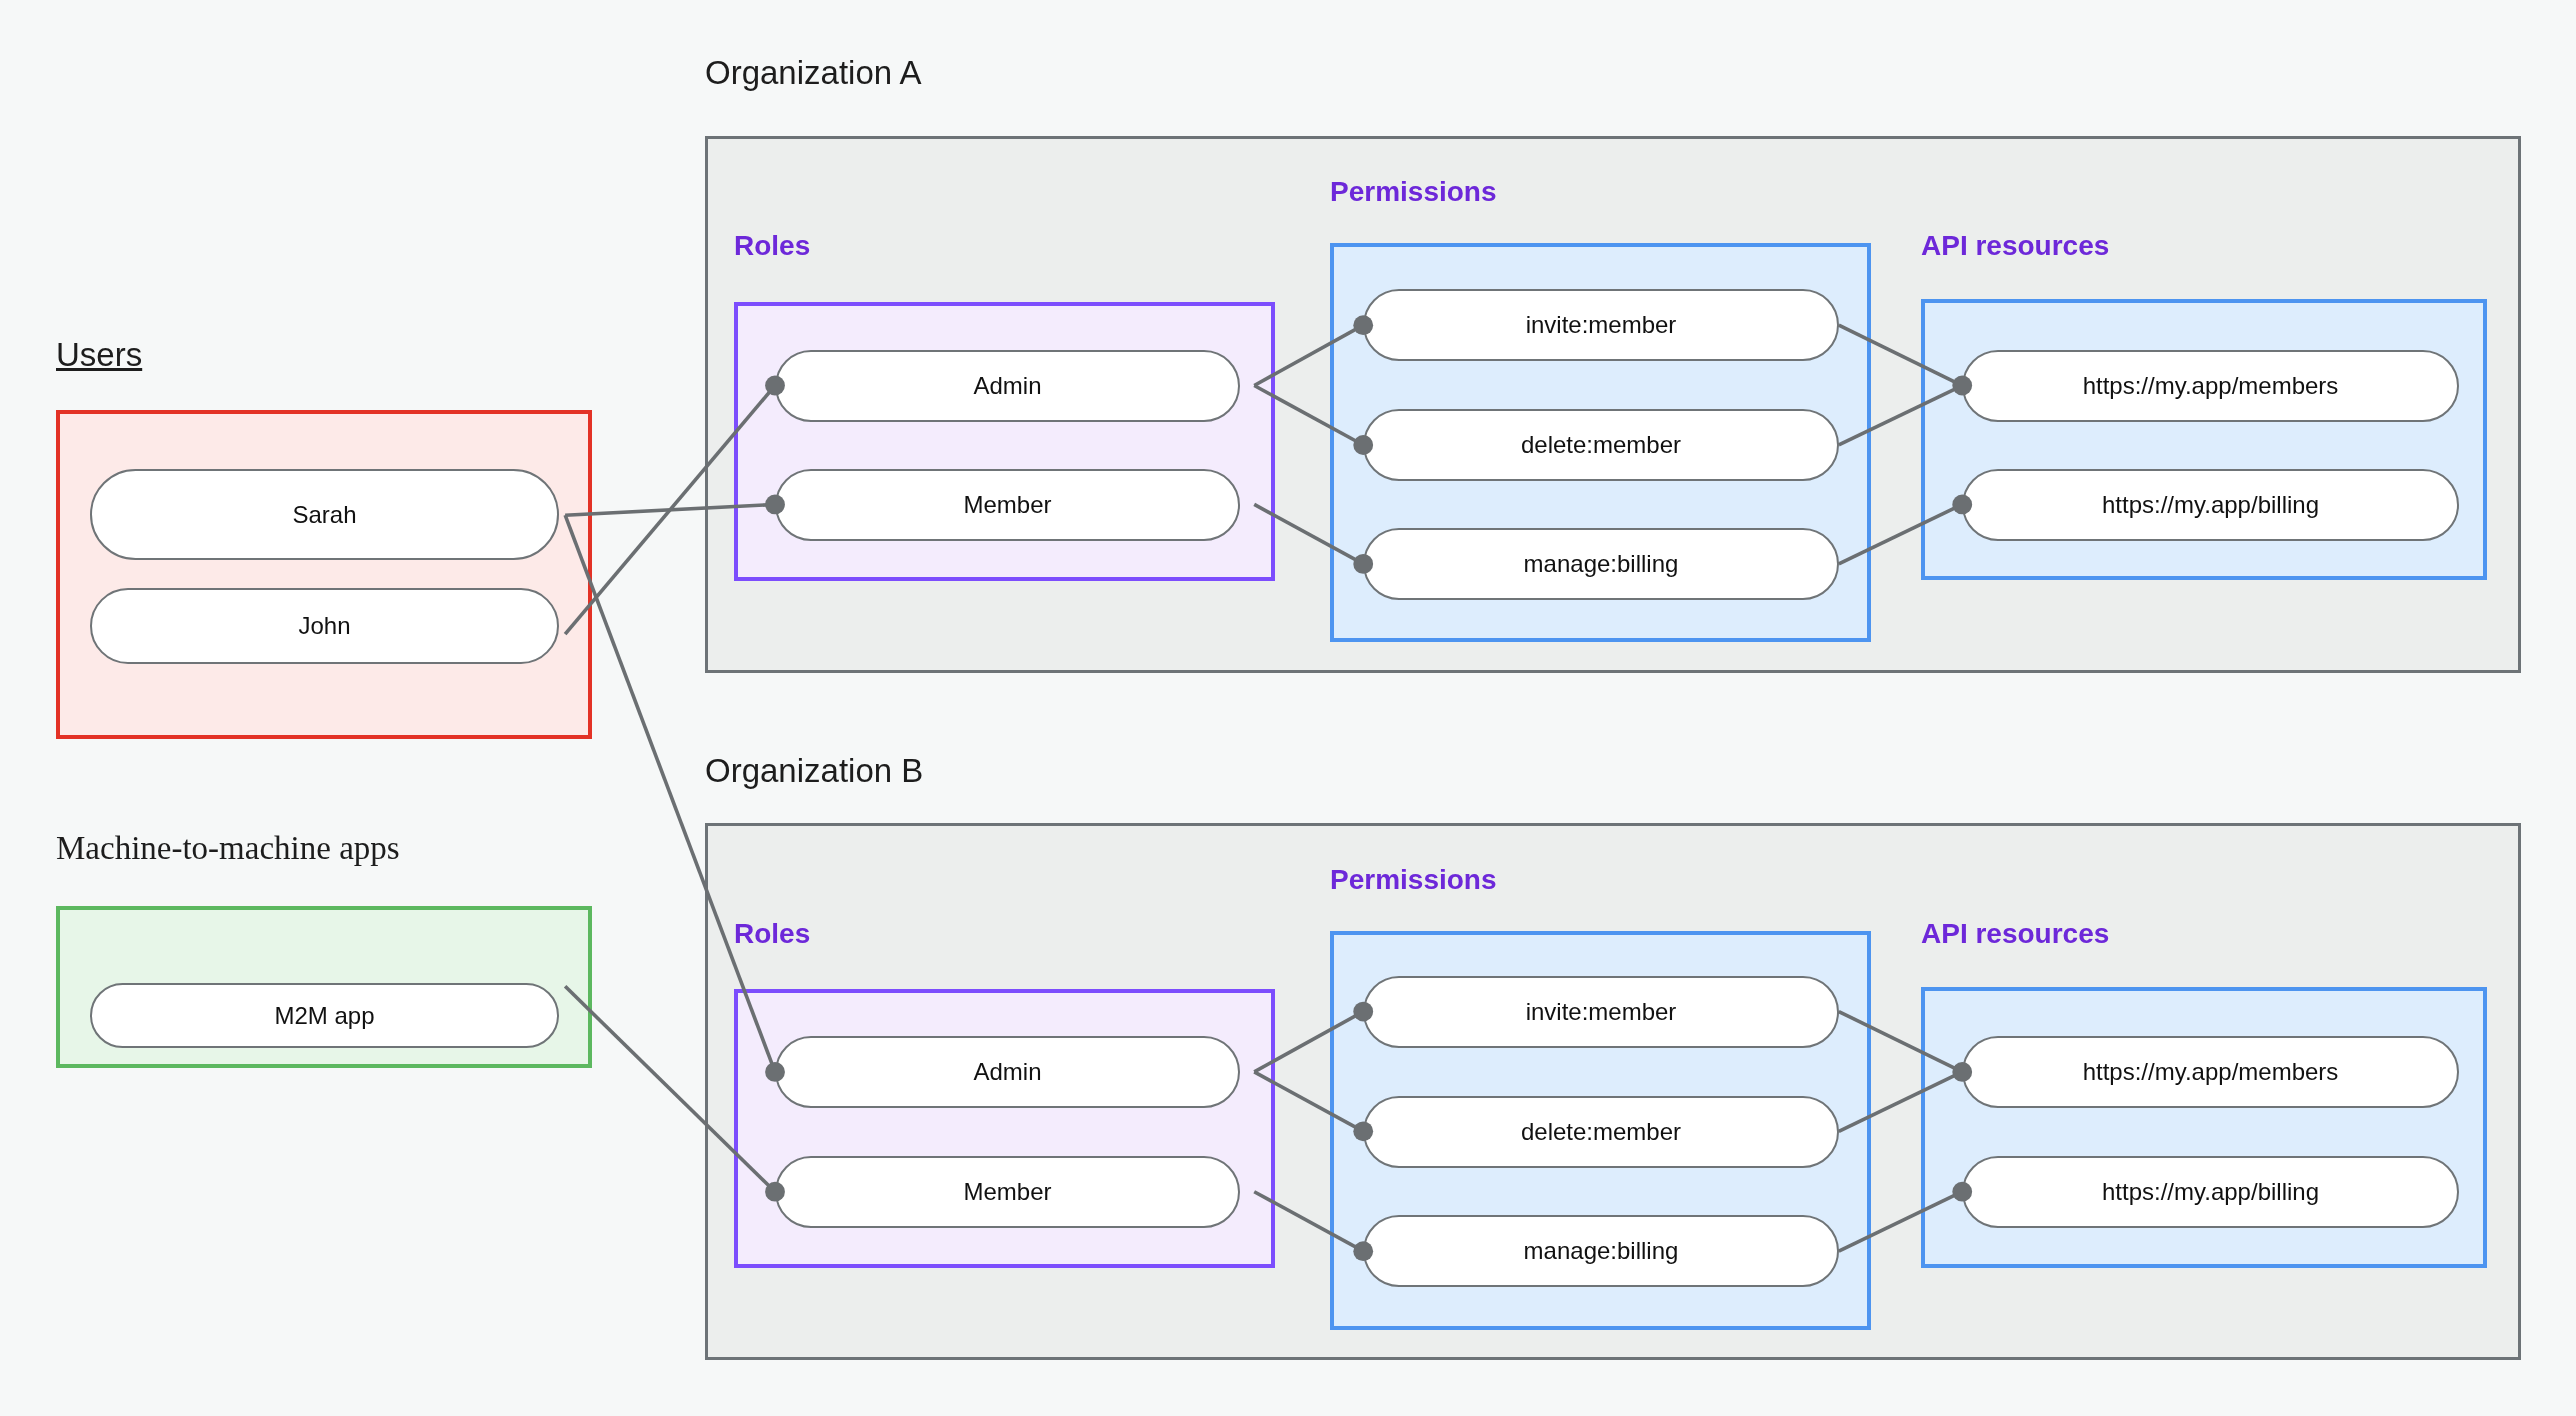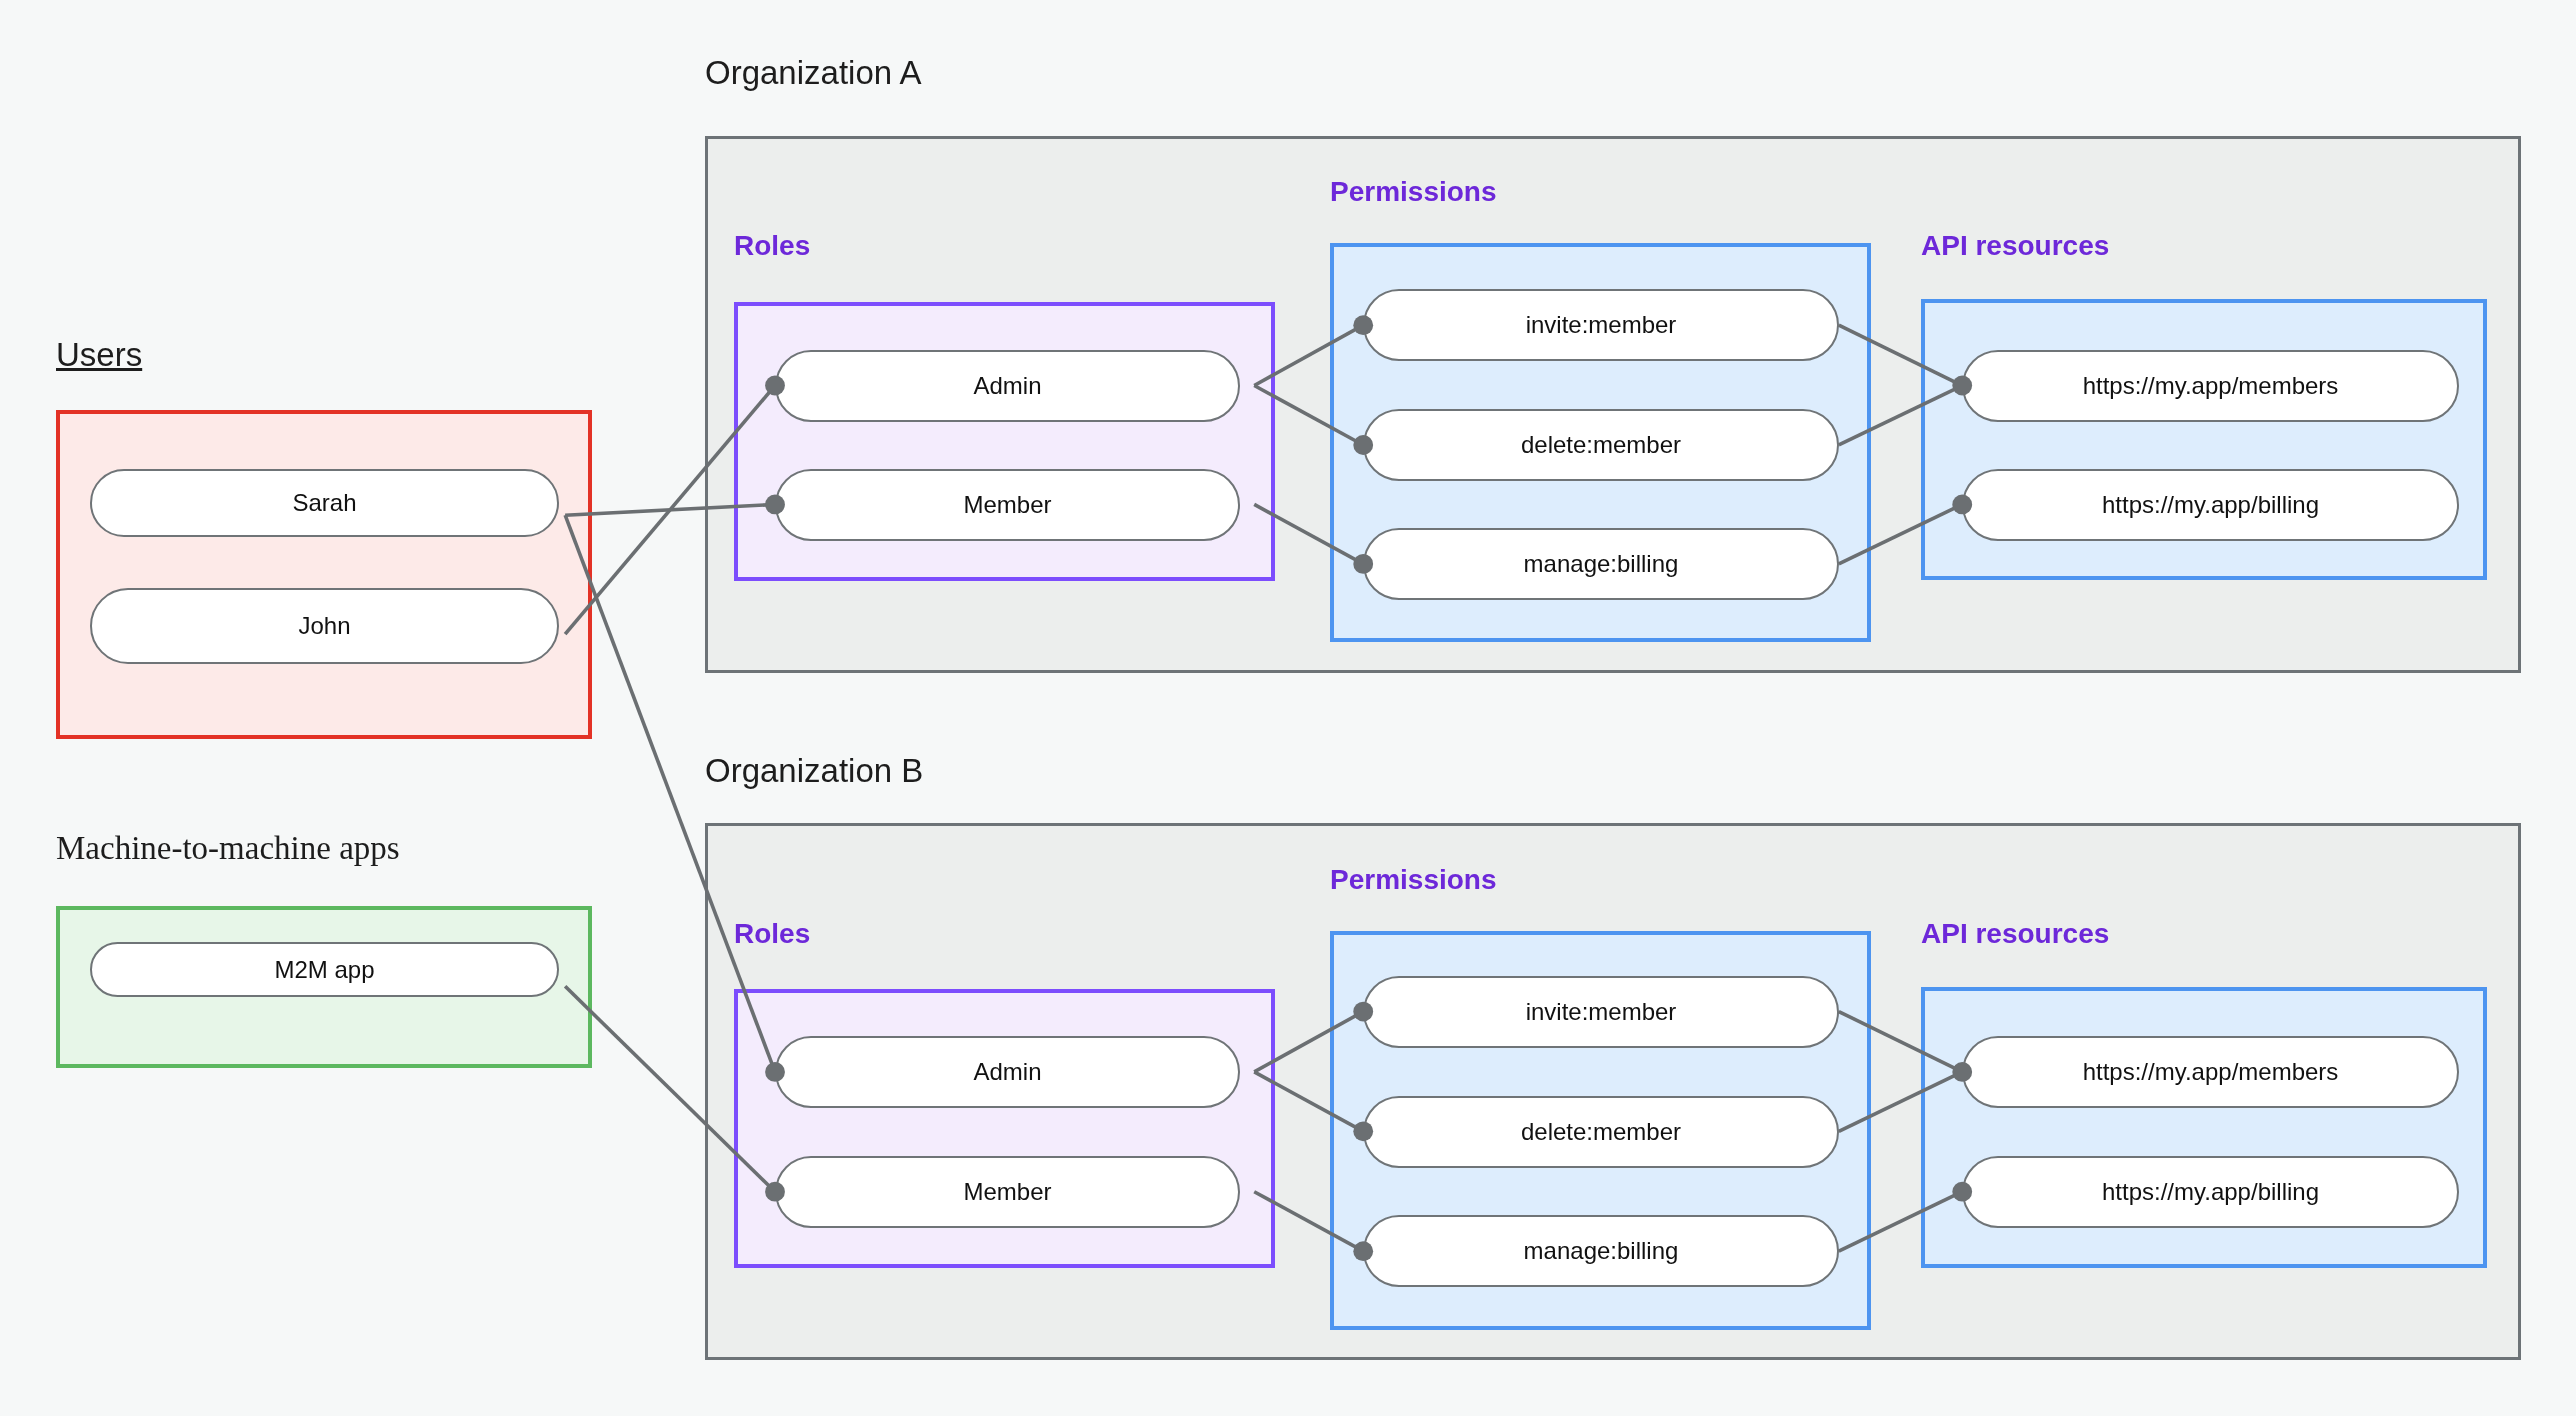--- a/index.html
+++ b/index.html
@@ -122,28 +122,28 @@
       <circle cx="1513" cy="1389" r="11"></circle>
       <circle cx="2178" cy="1190" r="11"></circle>
       <circle cx="2178" cy="1323" r="11"></circle>
     </g>
   </svg>
 
   <div class="grp-label" style="left:56px; top:338px;text-decoration:underline;">Users</div>
 
   <div class="cat-box cat-red" style="left:56px; top:410px; width:536px; height:329px;"></div>
 
-  <div class="node" style="left:90px; top:469px; width:469px; height:68px;">Sarah</div>
+  <div class="node" style="left:90px; top:469px; width:469px; height:91px;">Sarah</div>
   <div class="node" style="left:90px; top:588px; width:469px; height:76px;">John</div>
 
   <div class="grp-label" style="left:56px; top:832px;font-family:Liberation Serif, serif;">Machine-to-machine apps</div>
 
   <div class="cat-box cat-green" style="left:56px; top:906px; width:536px; height:162px;"></div>
 
-  <div class="node" style="left:90px; top:942px; width:469px; height:55px;">M2M app</div>
+  <div class="node" style="left:90px; top:983px; width:469px; height:65px;">M2M app</div>
 
   <div class="grp-label" style="left:705px; top:56px;">Organization A</div>
 
   <div class="org-box" style="left:705px; top:136px; width:1816px; height:537px;"></div>
 
   <div class="sub-label" style="left:734px; top:232px;">Roles</div>
   <div class="cat-box cat-purple" style="left:734px; top:302px; width:541px; height:279px;"></div>
   <div class="node" style="left:775px; top:350px; width:465px; height:72px;">Admin</div>
   <div class="node" style="left:775px; top:469px; width:465px; height:72px;">Member</div>
 

